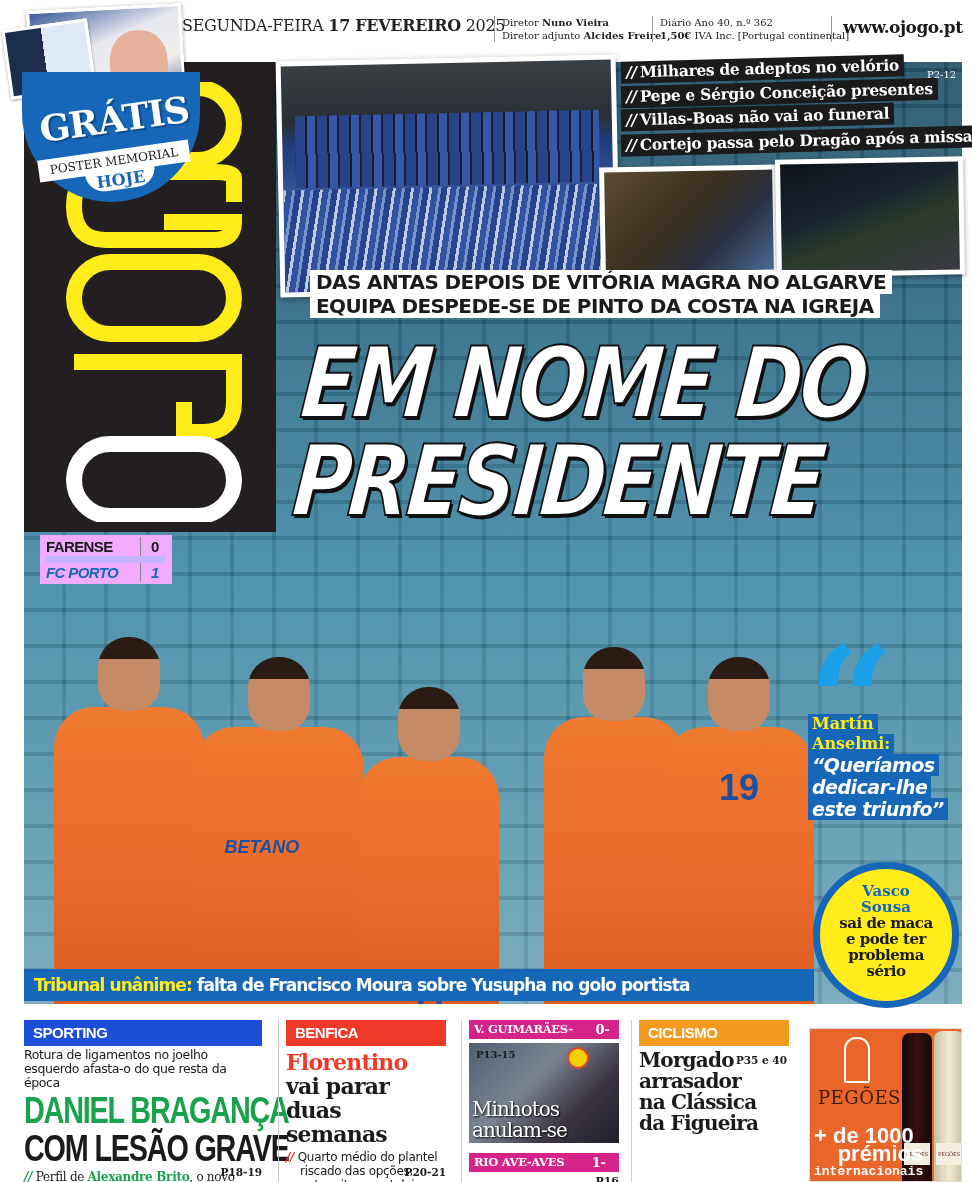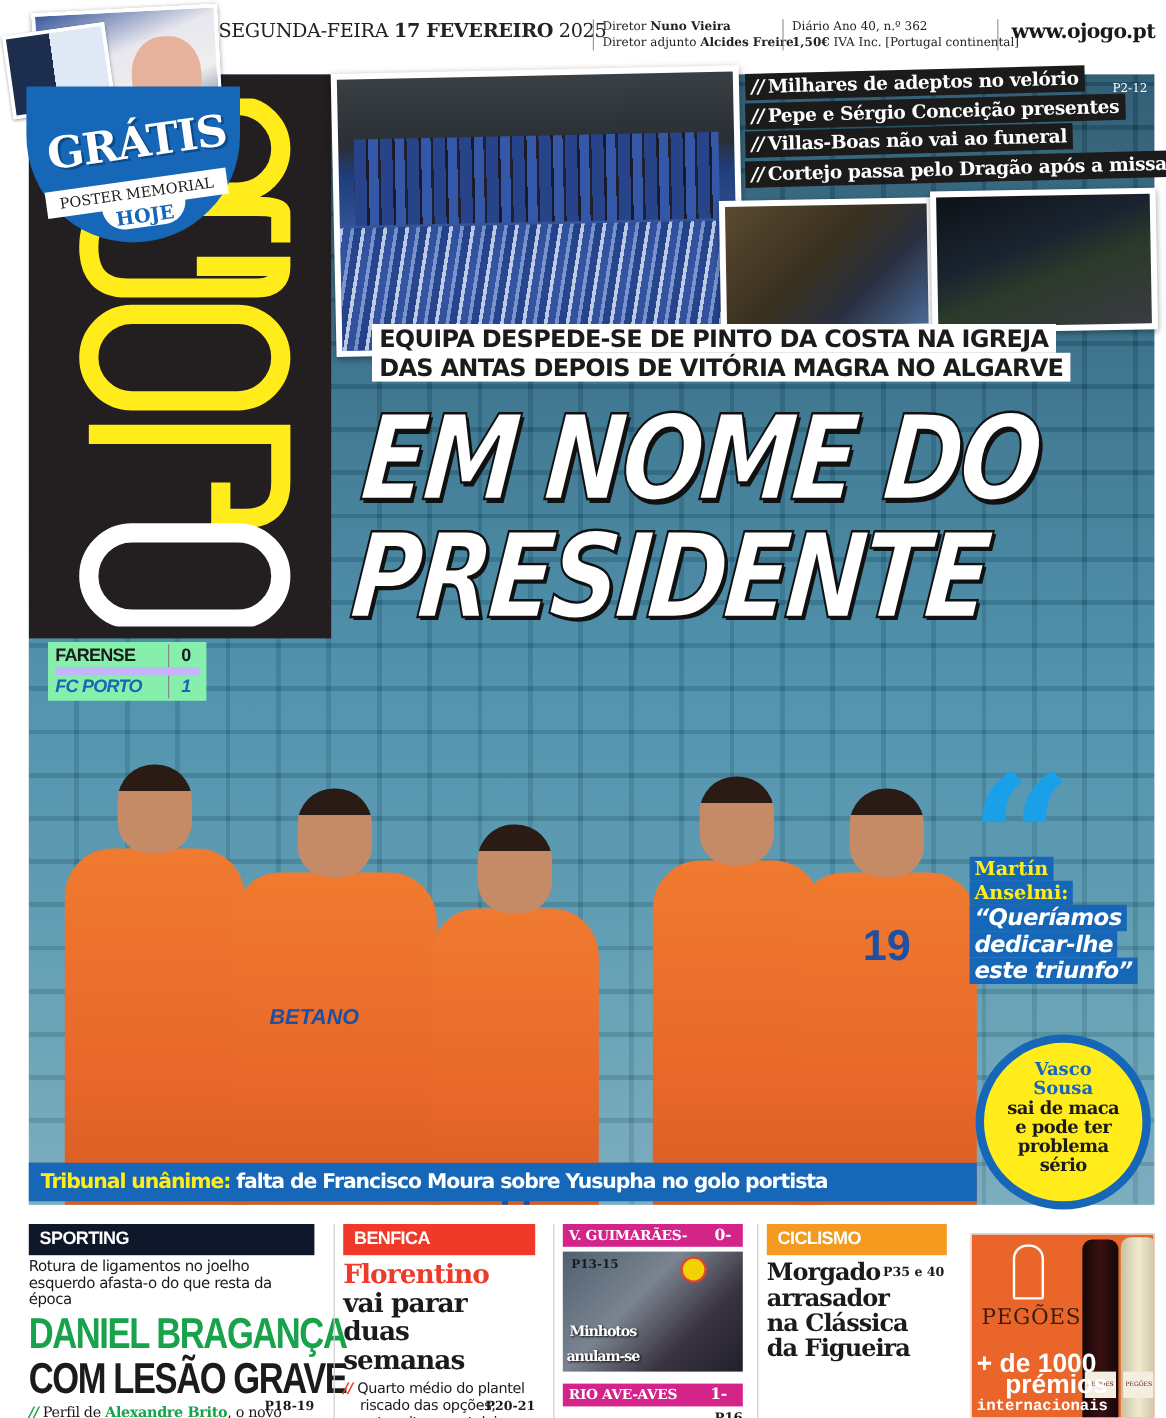--- a/index.html
+++ b/index.html
@@ -44,21 +44,21 @@
   .bullet { display: inline-block; background: #1b1b1b; color: #fff; font-weight: 900; font-size: 15.5px; padding: 1px 5px; margin-bottom: 2px; line-height: 20px; letter-spacing: -0.3px; transform: rotate(-1.5deg); white-space: nowrap; }
   .bullet .sl { color: #fff; font-style: italic; margin-right: 3px; }
   .pg-ref { position: absolute; left: 927px; top: 69px; color: #fff; font-size: 10px; font-weight: 400; }
 
   .strap { position: absolute; left: 310px; top: 270px; }
   .strap-line { display: block; width: fit-content; background: #fff; color: #1b1b1b; font-weight: 900; font-size: 20px; line-height: 24px; padding: 0 6px; letter-spacing: -0.6px; font-family: "DejaVu Sans", sans-serif; }
 
   .headline { position: absolute; left: 306px; top: 334px; width: 640px; color: #fff; font-family: "DejaVu Sans", sans-serif; font-weight: 900; font-style: italic; font-size: 98px; line-height: 98px; letter-spacing: -4px; transform: scaleX(0.82) skewX(-6deg); transform-origin: left top;
     -webkit-text-stroke: 2px #111; text-shadow: 3px 3px 0 #111; white-space: nowrap; }
 
-  .scorebox { position: absolute; left: 40px; top: 535px; width: 132px; background: #86efac; padding: 2px 6px; }
+  .scorebox { position: absolute; left: 40px; top: 535px; width: 132px; background: #f0abfc; padding: 2px 6px; }
   .score-row { display: flex; justify-content: space-between; font-family: "Liberation Sans", sans-serif; font-weight: 900; font-size: 15px; letter-spacing: -0.6px; line-height: 19px; }
   .score-row + .score-row { border-top: 7px solid #c4b5fd; font-style: italic; }
   .score-row .sv { border-left: 1px solid #888; padding-left: 10px; width: 26px; }
   .score-row.t1 { color: #1b1b1b; }
   .score-row.t2 { color: #1767b8; }
 
   
   .players { position: absolute; left: 10px; top: 570px; width: 790px; height: 395px; }
   .player { position: absolute; bottom: 0; background: linear-gradient(180deg, #f07a30 0%, #e8672a 60%, #d45a20 100%); border-radius: 40px 40px 0 0; }
   .player .head { position: absolute; left: 50%; transform: translateX(-50%); top: -70px; width: 62px; height: 74px; border-radius: 30px 30px 26px 26px; background: linear-gradient(180deg, #2a1c14 0 30%, #c48b66 30% 100%); }
@@ -89,21 +89,21 @@
   .gratis .gtxt { position: absolute; left: 30px; top: 96px; width: 160px; text-align: center; color: #fff; font-family: "DejaVu Serif", serif; font-weight: 900; font-size: 36px; letter-spacing: -1px; transform: rotate(-8deg); text-shadow: 2px 2px 0 #0e4a86; }
   .gratis .band { position: absolute; left: 34px; top: 148px; width: 152px; height: 22px; background: #fff; transform: rotate(-8deg); text-align: center; font-size: 12px; line-height: 22px; color: #1b1b1b; }
   .gratis .hoje { position: absolute; left: 82px; top: 168px; width: 70px; text-align: center; color: #1767b8; font-weight: 900; font-size: 16px; transform: rotate(-8deg); background: #fff; border-radius: 0 0 20px 20px; }
 
   
   .bottom { position: absolute; left: 24px; top: 1020px; width: 938px; height: 162px; }
   .col { position: absolute; top: 0; height: 162px; }
   .col + .col::before { content: ""; position: absolute; left: -8px; top: 0; width: 1px; height: 162px; background: #ccc; }
   .tag { height: 26px; color: #fff; font-family: "Liberation Sans", sans-serif; font-weight: 900; font-size: 15px; line-height: 26px; padding-left: 9px; letter-spacing: -0.5px; }
   .c1 { left: 0; width: 238px; }
-  .c1 .tag { background: #0f172a; }
+  .c1 .tag { background: #1d4ed8; }
   .c1 .sub { font-family: "DejaVu Sans", sans-serif; font-size: 12.5px; line-height: 14px; margin-top: 2px; letter-spacing: -0.4px; }
   .c1 .h1 { font-family: "Liberation Sans", sans-serif; font-weight: 900; font-size: 36px; line-height: 38px; color: #18a24b; letter-spacing: -1.5px; transform: scaleX(0.8); transform-origin: left; white-space: nowrap; margin-top: 2px; }
   .c1 .h2 { font-family: "Liberation Sans", sans-serif; font-weight: 900; font-size: 36px; line-height: 38px; color: #1b1b1b; letter-spacing: -1.5px; transform: scaleX(0.8); transform-origin: left; white-space: nowrap; }
   .c1 .note { font-size: 12px; line-height: 14px; margin-top: 2px; letter-spacing: -0.3px; }
   .c1 .note .sl { color: #18a24b; font-weight: 900; font-style: italic; }
   .c1 .note .nm { color: #18a24b; font-weight: 900; }
   .pgref { position: absolute; font-weight: 900; font-size: 10.5px; }
 
   .c2 { left: 262px; width: 160px; }
   .c2 .tag { background: #ef3a2a; }
@@ -111,21 +111,21 @@
   .c2 .h-blk { font-weight: 900; font-size: 22px; line-height: 24px; color: #1b1b1b; letter-spacing: -0.8px; }
   .c2 .note { font-family: "DejaVu Sans", sans-serif; font-size: 12px; line-height: 14px; margin-top: 4px; letter-spacing: -0.3px; padding-left: 14px; text-indent: -14px; }
   .c2 .note .sl { color: #ef3a2a; font-weight: 900; font-style: italic; }
 
   .c3 { left: 445px; width: 150px; }
   .c3 .mtag { background: #d4248a; color: #fff; font-weight: 900; font-size: 11.5px; height: 19px; line-height: 19px; padding: 0 5px; display: flex; justify-content: space-between; letter-spacing: -0.3px; }
   .c3 .mtag .sc { font-size: 13px; }
   .c3 .mphoto { position: relative; margin-top: 4px; height: 100px; background: linear-gradient(135deg, #506070 0%, #7a8490 40%, #3a3440 70%, #20202a 100%); overflow: hidden; }
   .c3 .mphoto .ball { position: absolute; left: 98px; top: 4px; width: 22px; height: 22px; border-radius: 50%; background: #f2d200; border: 2px solid #d43; }
   .c3 .mphoto .pg { position: absolute; left: 7px; top: 6px; font-weight: 900; font-size: 10px; color: #1b1b1b; }
-  .c3 .mphoto .cap { position: absolute; left: 3px; bottom: 2px; color: #fff; font-weight: 700; font-size: 12px; line-height: 21px; letter-spacing: -1px; text-shadow: 1px 1px 2px #000; text-align: center; }
+  .c3 .mphoto .cap { position: absolute; left: 3px; bottom: 2px; color: #fff; font-weight: 400; font-size: 20px; line-height: 21px; letter-spacing: -1px; text-shadow: 1px 1px 2px #000; }
   .c3 .mtag2 { margin-top: 10px; }
   .c3 .pg16 { text-align: right; font-weight: 900; font-size: 11px; margin-top: 3px; }
 
   .c4 { left: 615px; width: 150px; }
   .c4 .tag { background: #f39a1f; }
   .c4 .h { font-weight: 900; font-size: 20px; line-height: 21px; color: #1b1b1b; letter-spacing: -0.8px; margin-top: 4px; }
   .c4 .pg { position: absolute; right: 2px; top: 34px; font-weight: 900; font-size: 10.5px; }
   .c4 .note { margin-top: 4px; }
   .c4 .note span { display: block; width: fit-content; background: #f39a1f; color: #fff; font-weight: 900; font-size: 10px; line-height: 12px; padding: 0 3px; letter-spacing: -0.3px; }
 
@@ -212,22 +212,22 @@
 
 <div class="bullets">
   <div><span class="bullet"><span class="sl">//</span><span>Milhares de adeptos no velório</span></span></div>
   <div><span class="bullet"><span class="sl">//</span><span>Pepe e Sérgio Conceição presentes</span></span></div>
   <div><span class="bullet"><span class="sl">//</span><span>Villas-Boas não vai ao funeral</span></span></div>
   <div><span class="bullet"><span class="sl">//</span><span>Cortejo passa pelo Dragão após a missa</span></span></div>
 </div>
 <div class="pg-ref">P2-12</div>
 
 <div class="strap">
+  <span class="strap-line">DAS ANTAS DEPOIS DE VITÓRIA MAGRA NO ALGARVE</span>
   <span class="strap-line">EQUIPA DESPEDE-SE DE PINTO DA COSTA NA IGREJA</span>
-  <span class="strap-line">DAS ANTAS DEPOIS DE VITÓRIA MAGRA NO ALGARVE</span>
 </div>
 
 <div class="headline">
   <div>EM NOME DO</div>
   <div>PRESIDENTE</div>
 </div>
 
 <div class="scorebox">
   <div class="score-row t1">
       <span>FARENSE</span>

